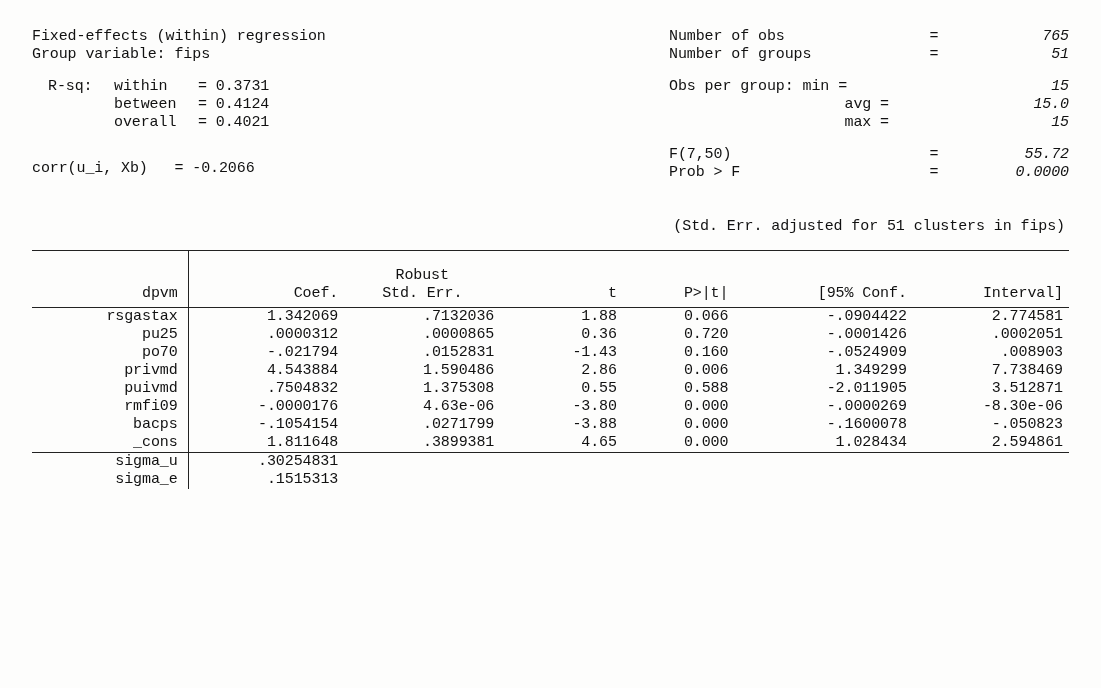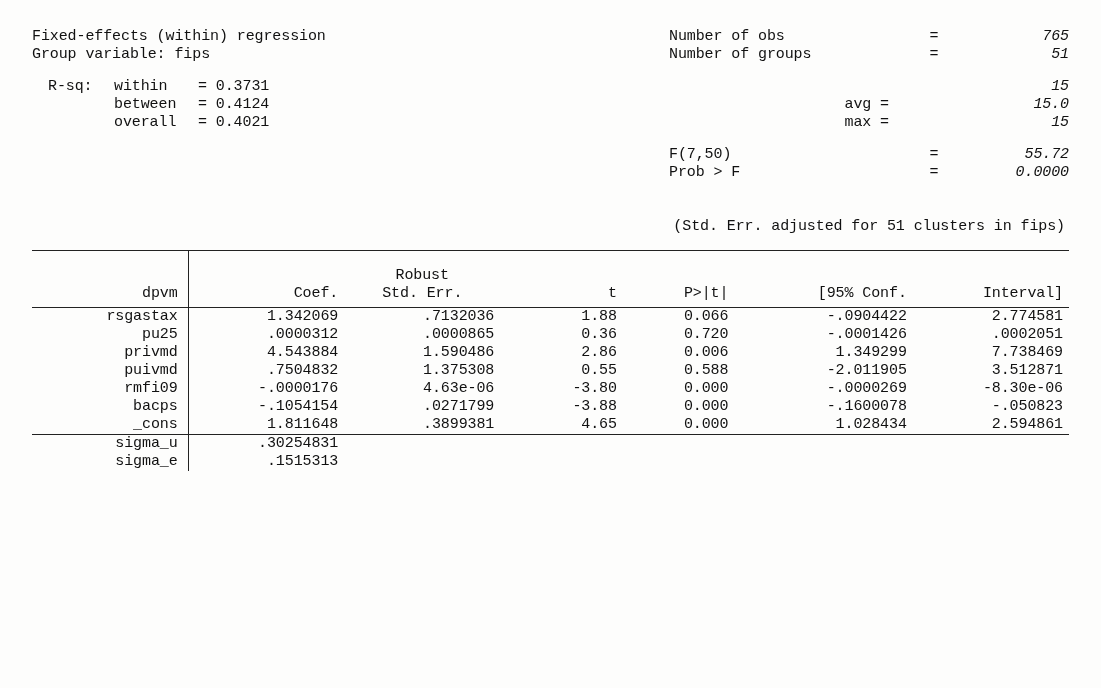--- a/index.html
+++ b/index.html
@@ -64,34 +64,39 @@
     <div class="left-col">
       <div>Fixed-effects (within) regression</div>
       <div>Group variable: fips</div>
       <div style="height:14px"></div>
       <div class="rsq-block">
         <div class="rsq-line"><span class="lbl">R-sq:</span><span class="sub">within </span><span>= 0.3731</span></div>
         <div class="rsq-line"><span class="lbl"></span><span class="sub">between</span><span>= 0.4124</span></div>
         <div class="rsq-line"><span class="lbl"></span><span class="sub">overall</span><span>= 0.4021</span></div>
       </div>
       <div style="height:28px"></div>
+      <div>
+        <span>corr(u_i, Xb)</span>&nbsp;&nbsp;
+        <span>=  -0.2066</span>
+      </div>
     </div>
     <div class="right-col">
       <div class="stat-row">
           <span class="k"><span>Number of obs</span></span>
           <span class="stat-eq">=</span>
           <span class="v">765</span>
         </div>
       <div class="stat-row">
           <span class="k"><span>Number of groups</span></span>
           <span class="stat-eq">=</span>
           <span class="v">51</span>
         </div>
       <div style="height:14px"></div>
       <div class="stat-row">
+          <span class="k"><span>Obs per group:</span> <span>min =</span></span>
           <span class="stat-eq"></span>
           <span class="v">15</span>
         </div>
       <div class="stat-row">
           <span class="k" style="text-align:right"><span>avg =</span></span>
           <span class="stat-eq"></span>
           <span class="v">15.0</span>
         </div>
       <div class="stat-row">
           <span class="k" style="text-align:right"><span>max =</span></span>
@@ -157,20 +162,29 @@
       <tr>
         <td class="varcol">pu25</td>
         <td>.0000312</td>
         <td>.0000865</td>
         <td>0.36</td>
         <td>0.720</td>
         <td>-.0001426</td>
         <td>.0002051</td>
       </tr>
       <tr>
+        <td class="varcol">po70</td>
+        <td>-.021794</td>
+        <td>.0152831</td>
+        <td>-1.43</td>
+        <td>0.160</td>
+        <td>-.0524909</td>
+        <td>.008903</td>
+      </tr>
+      <tr>
         <td class="varcol">privmd</td>
         <td>4.543884</td>
         <td>1.590486</td>
         <td>2.86</td>
         <td>0.006</td>
         <td>1.349299</td>
         <td>7.738469</td>
       </tr>
       <tr>
         <td class="varcol">puivmd</td>

